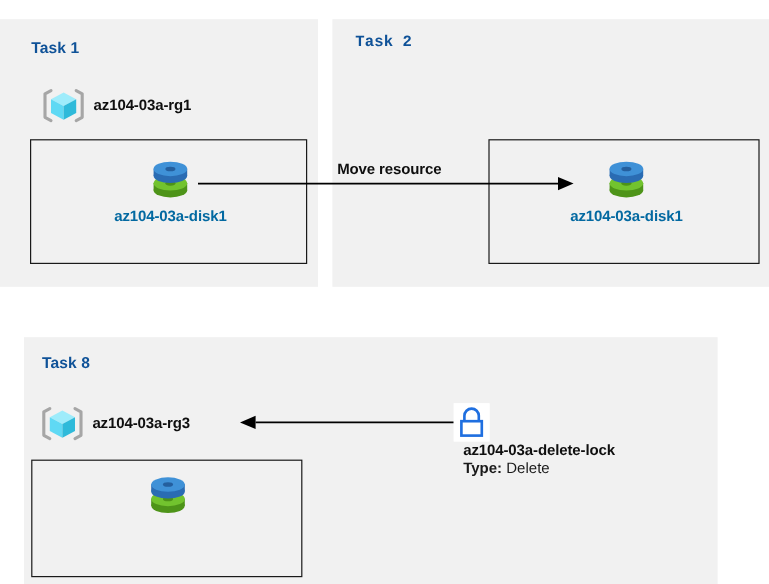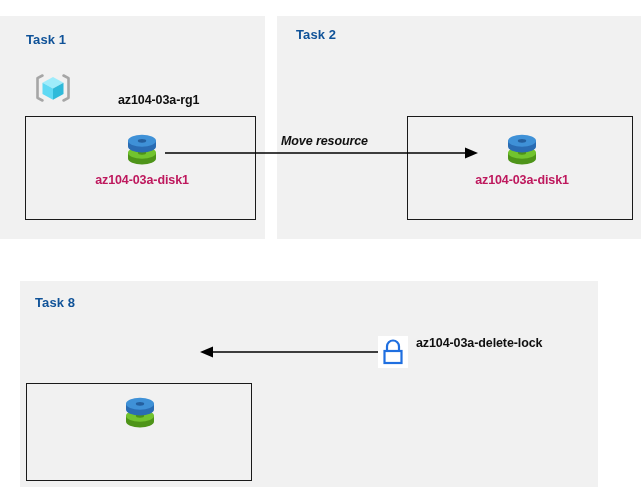--- a/index.html
+++ b/index.html
@@ -35,41 +35,40 @@
 
   .panel-title {
     position: absolute;
     color: #0f5298;
     font-size: 13px;
     font-weight: bold;
     letter-spacing: 0.1px;
     white-space: nowrap;
   }
   #title-task1 { left: 26px;  top: 16px; }
-  #title-task2 { left: 296px; top: 11px; }
+  #title-task2 { left: 296px; top: 11px; font-family: Liberation Mono, monospace; }
   #title-task3 { left: 35px;  top: 279px; }
 
   
   .resource-box {
     position: absolute;
     border: 1.5px solid #1a1a1a;
     background: transparent;
     box-sizing: border-box;
   }
   #box-task1 { left: 25px;  top: 100px; width: 231px; height: 104px; }
   #box-task2 { left: 407px; top: 100px; width: 226px; height: 104px; }
   #box-task3 { left: 26px;  top: 367px; width: 226px; height: 98px; }
 
   
   .rg-node {
     position: absolute;
     display: flex;
-    align-items: flex-end;
-    white-space: nowrap;
-    gap: 40px;
+    align-items: center;
+    white-space: nowrap;
   }
   #rg-node-1 { left: 34px;  top: 53px; }
   #rg-node-2 { left: 405px; top: 53px; }
   #rg-node-3 { left: 33px;  top: 318px; }
 
   .rg-icon {
     width: 38px;
     height: 38px;
     flex: 0 0 38px;
     display: block;
@@ -94,33 +93,34 @@
 
   .disk-icon {
     width: 42px;
     height: 42px;
     display: block;
     margin: 0 auto;
   }
   .disk-label {
     font-size: 12.5px;
     font-weight: bold;
-    color: #be185d;
+    color: #0369a1;
     margin-top: 3px;
     letter-spacing: -0.1px;
     white-space: nowrap;
   }
 
   
   #lock-node {
     position: absolute;
     left: 378px;
     top: 320px;
     display: flex;
     align-items: flex-start;
+    flex-direction: column;
   }
   .lock-icon {
     width: 30px;
     height: 32px;
     flex: 0 0 30px;
     background: #ffffff;
     display: block;
   }
   .lock-text {
     margin-left: 8px;
@@ -151,21 +151,21 @@
   #connector-lock  { left: 200px; top: 322px;  width: 180px; height: 28px; }
 
   .arrow-caption {
     position: absolute;
     font-size: 12.5px;
     font-weight: bold;
     color: #0f0f0f;
     white-space: nowrap;
     letter-spacing: -0.1px;
   }
-  #caption-move { left: 281px; top: 118px; font-style: italic; }
+  #caption-move { left: 281px; top: 118px; }
 </style>
 </head>
 <body>
 
 <div class="canvas">
 
   <div class="panel" id="panel-task1"></div>
   <div class="panel-title" id="title-task1">Task 1</div>
 
   <div class="resource-box" id="box-task1"></div>
@@ -227,20 +227,32 @@
     <line x1="0" y1="15" x2="300" y2="15" stroke="#000000" stroke-width="1.6"></line>
     <polygon points="300,9.5 313,15 300,20.5" fill="#000000"></polygon>
   </svg>
   <div class="arrow-caption" id="caption-move">Move resource</div>
 
   <div class="panel" id="panel-task3"></div>
   <div class="panel-title" id="title-task3">Task 8</div>
 
   <div class="resource-box" id="box-task3"></div>
 
+  <div class="rg-node" id="rg-node-3">
+    <span>
+      <svg class="rg-icon" viewBox="0 0 38 38" xmlns="http://www.w3.org/2000/svg">
+        <path d="M8.5 6.5 L3.5 9.2 L3.5 28.8 L8.5 31.5" fill="none" stroke="#a6a6a6" stroke-width="2.6" stroke-linecap="round" stroke-linejoin="round"></path>
+        <path d="M29.5 6.5 L34.5 9.2 L34.5 28.8 L29.5 31.5" fill="none" stroke="#a6a6a6" stroke-width="2.6" stroke-linecap="round" stroke-linejoin="round"></path>
+        <polygon points="19,8 29.5,13.7 19,19.4 8.5,13.7" fill="#9eecfb"></polygon>
+        <polygon points="8.5,13.7 19,19.4 19,30.8 8.5,25.1" fill="#5fd9f4"></polygon>
+        <polygon points="29.5,13.7 29.5,25.1 19,30.8 19,19.4" fill="#2fbada"></polygon>
+      </svg>
+    </span>
+    <span class="node-label">az104-03a-rg3</span>
+  </div>
 
   <div class="disk-node" id="disk-node-3">
     <span>
       <svg class="disk-icon" viewBox="0 0 42 42" xmlns="http://www.w3.org/2000/svg">
         <ellipse cx="21" cy="30.5" rx="14" ry="6" fill="#4e9419"></ellipse>
         <rect x="7" y="24.5" width="28" height="6" fill="#4e9419"></rect>
         <ellipse cx="21" cy="24.8" rx="14" ry="6" fill="#72c32e"></ellipse>
         <ellipse cx="21" cy="24.8" rx="4.2" ry="1.9" fill="#4d9218"></ellipse>
         <ellipse cx="21" cy="18.5" rx="14" ry="6" fill="#2a6cb3"></ellipse>
         <rect x="7" y="12.5" width="28" height="6" fill="#2a6cb3"></rect>
@@ -258,16 +270,17 @@
   <div id="lock-node">
     <span>
       <svg class="lock-icon" viewBox="0 0 30 32" xmlns="http://www.w3.org/2000/svg">
         <rect x="0" y="0" width="30" height="32" fill="#ffffff"></rect>
         <path d="M9 15 L9 10.5 A6 6 0 0 1 21 10.5 L21 15" fill="none" stroke="#1f6fe0" stroke-width="2.2"></path>
         <rect x="6.5" y="15" width="17" height="12" fill="none" stroke="#1f6fe0" stroke-width="2.2"></rect>
       </svg>
     </span>
     <span class="lock-text">
       <span class="lock-name">az104-03a-delete-lock</span>
+      <span class="lock-type"><b>Type:</b> <span>Delete</span></span>
     </span>
   </div>
 
 </div>
 
 </body></html>

